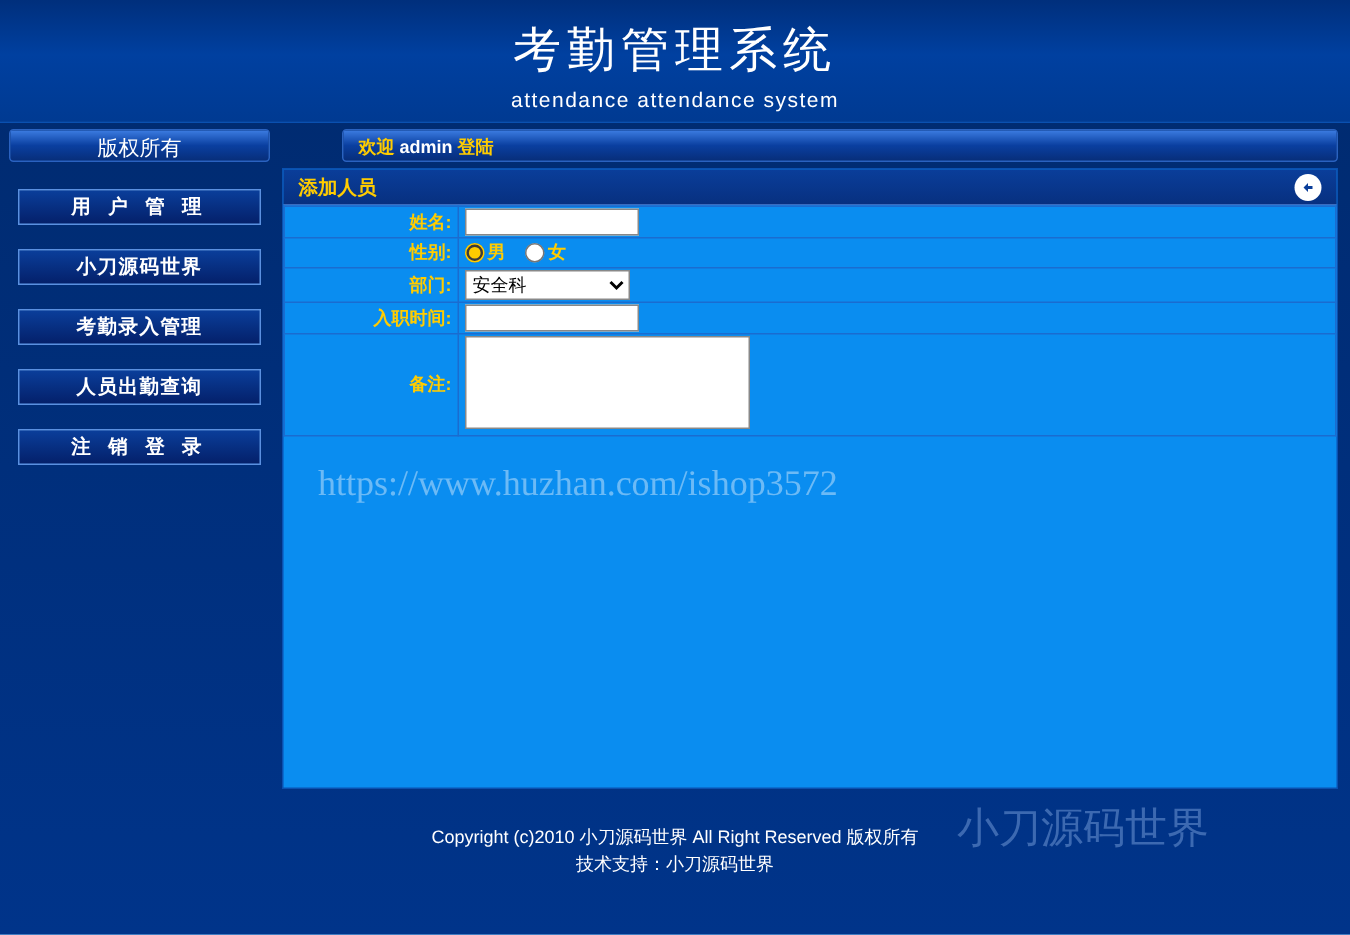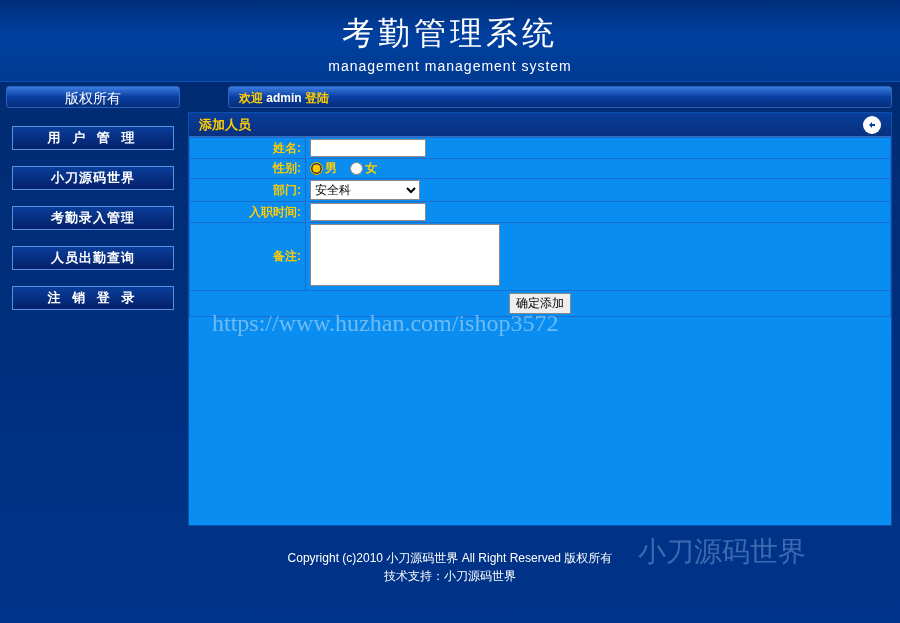--- a/index.html
+++ b/index.html
@@ -200,21 +200,21 @@
     font-size: 28px;
     font-family: "KaiTi", serif;
     pointer-events: none;
   }
 </style>
 </head>
 <body>
 
 <div class="header">
   <div class="header-title">考勤管理系统</div>
-  <div class="header-sub">management management system</div>
+  <div class="header-sub">attendance attendance system</div>
 </div>
 
 <div class="layout">
   <div class="sidebar">
     <div class="menu-title">版权所有</div>
     <div class="menu-btn">用 户 管 理</div>
     <div class="menu-btn narrow">小刀源码世界</div>
     <div class="menu-btn narrow">考勤录入管理</div>
     <div class="menu-btn narrow">人员出勤查询</div>
     <div class="menu-btn">注 销 登 录</div>
@@ -257,25 +257,20 @@
           </td>
         </tr>
         <tr>
           <td class="label">入职时间:</td>
           <td class="field"><input type="text" value="" style=""></td>
         </tr>
         <tr>
           <td class="label">备注:</td>
           <td class="field"><textarea style=""></textarea></td>
         </tr>
-        <tr class="submit-row">
-          <td colspan="2">
-            <button class="submit-btn">确定添加</button>
-          </td>
-        </tr>
       </tbody>
         </table>
     </div>
   </div>
 </div>
 
 <div class="watermark1">https://www.huzhan.com/ishop3572</div>
 <div class="watermark2">小刀源码世界</div>
 
 <div class="footer">

